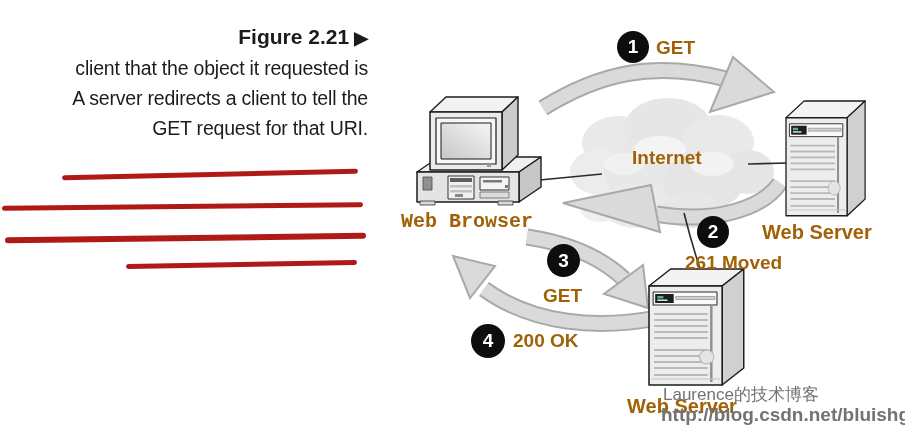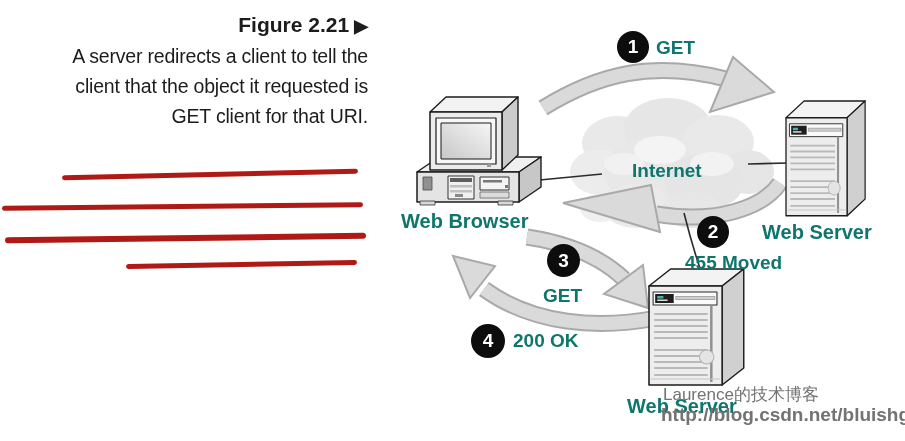--- a/index.html
+++ b/index.html
@@ -2,35 +2,35 @@
 <html><head>
 <meta charset="utf-8">
 <style>
   html,body{margin:0;padding:0;}
   body{
     width:905px;height:441px;position:relative;background:#ffffff;
     font-family:"Liberation Sans",sans-serif;overflow:hidden;color:#1c1c1e;
   }
   .layer{position:absolute;left:0;top:0;}
   
-  .caption{position:absolute;left:0;top:10px;width:368px;text-align:right;}
+  .caption{position:absolute;left:0;top:22px;width:368px;text-align:right;}
   .cap-heading{font-size:21px;font-weight:700;line-height:30px;white-space:nowrap;}
   .cap-marker{display:inline-block;margin-left:5px;font-size:18px;}
   .cap-line{font-size:19.5px;line-height:30px;letter-spacing:-0.2px;white-space:nowrap;}
   .ul{position:absolute;height:5px;border-radius:3px;background:#b01a16;}
   .ul-a{left:62px;top:172px;width:296px;transform:rotate(-1.3deg);}
   .ul-b{left:2px;top:204px;width:361px;transform:rotate(-0.6deg);}
   .ul-c{left:5px;top:235px;width:361px;height:6px;transform:rotate(-0.7deg);}
   .ul-d{left:126px;top:262px;width:231px;transform:rotate(-1deg);}
   
-  .lbl{position:absolute;font-weight:700;color:#0f766e;white-space:nowrap;font-size:19px;}
-  .lbl-browser{left:401px;top:210px;font-size:20px;}
+  .lbl{position:absolute;font-weight:700;color:#a16207;white-space:nowrap;font-size:19px;}
+  .lbl-browser{left:401px;top:210px;font-size:20px;font-family:Liberation Mono, monospace;}
   .lbl-server-top{left:762px;top:221px;font-size:20px;}
   .lbl-server-bottom{left:627px;top:395px;font-size:20px;}
-  .lbl-internet{left:632px;top:160px;}
+  .lbl-internet{left:632px;top:147px;}
   .lbl-get1{left:656px;top:37px;}
   .lbl-moved2{left:685px;top:252px;}
   .lbl-get3{left:543px;top:285px;}
   .lbl-ok4{left:513px;top:330px;}
   .badge{
     position:absolute;width:32px;height:32px;border-radius:50%;
     background:#0d0d0d;color:#ffffff;font-weight:700;font-size:19px;
     display:flex;align-items:center;justify-content:center;
   }
   .badge-1{left:617px;top:31px;}
@@ -135,39 +135,39 @@
   </g>
 
   <use href="#srv" transform="translate(786,101) scale(0.86,0.99)"></use>
   <use href="#srv" transform="translate(649,269) scale(1.03,1)"></use>
 </svg>
 
 <div class="caption">
   <div class="cap-heading">
     <span>Figure 2.21</span><span class="cap-marker">▶</span>
   </div>
+  <div class="cap-line">client that the object it requested is</div>
   <div class="cap-line">A server redirects a client to tell the</div>
-  <div class="cap-line">client that the object it requested is</div>
-  <div class="cap-line">GET client for that URI.</div>
+  <div class="cap-line">GET request for that URI.</div>
 </div>
 <div class="ul ul-a"></div>
 <div class="ul ul-b"></div>
 <div class="ul ul-c"></div>
 <div class="ul ul-d"></div>
 
 <div class="lbl lbl-internet">Internet</div>
 <div class="lbl lbl-browser">Web Browser</div>
 <div class="lbl lbl-server-top">Web Server</div>
 <div class="lbl lbl-server-bottom">Web Server</div>
 
 <div class="badge badge-1">1</div>
 <div class="lbl lbl-get1">GET</div>
 
 <div class="badge badge-2">2</div>
-<div class="lbl lbl-moved2">455 Moved</div>
+<div class="lbl lbl-moved2">261 Moved</div>
 
 <div class="badge badge-3">3</div>
 <div class="lbl lbl-get3">GET</div>
 
 <div class="badge badge-4">4</div>
 <div class="lbl lbl-ok4">200 OK</div>
 
 <div class="wm wm1">Laurence的技术博客</div>
 <div class="wm wm2">http://blog.csdn.net/bluishglc</div>
 

